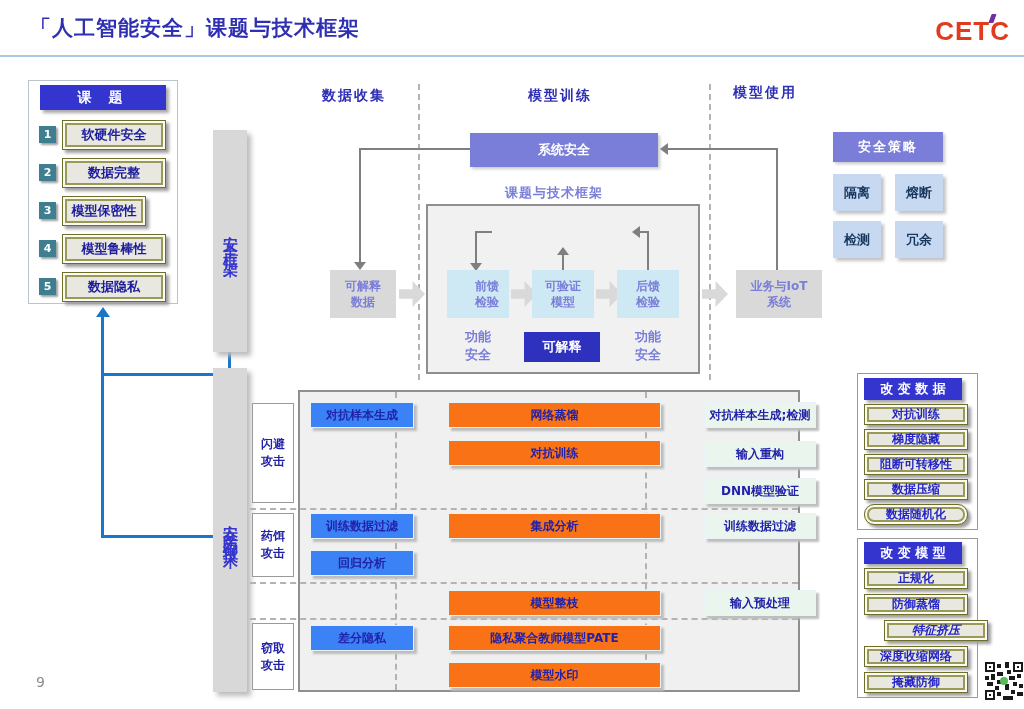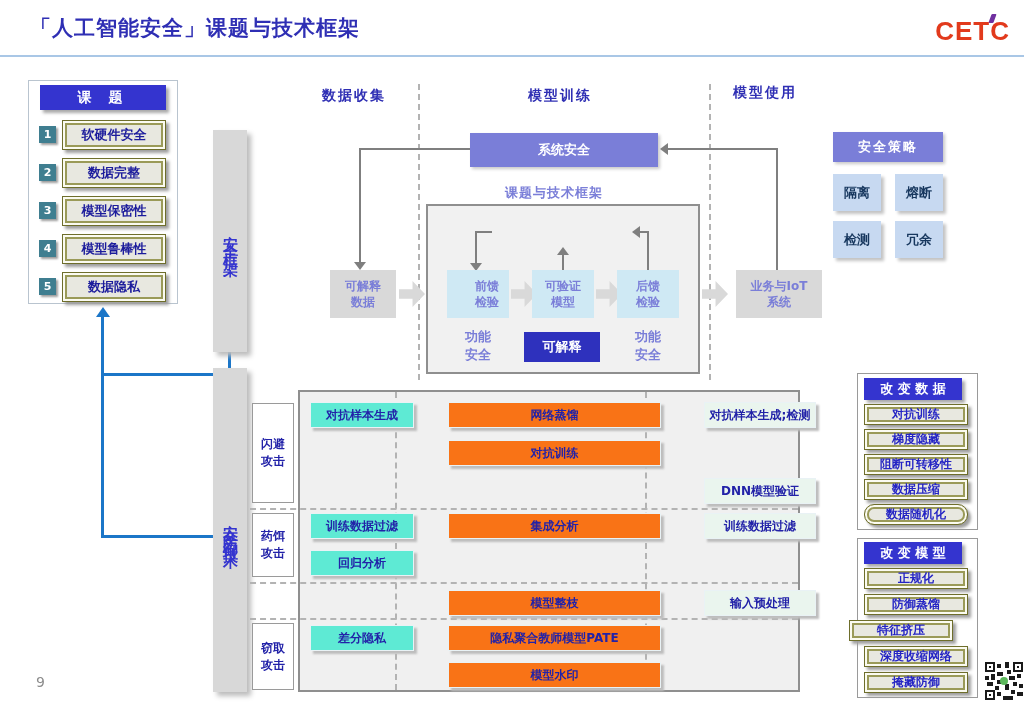--- a/index.html
+++ b/index.html
@@ -58,21 +58,21 @@
   
   .bevel{background:#e8e8e0;border:1px solid #6e6e2b;color:#1c1c9c;font-weight:bold;font-size:13px;
          box-shadow:inset 0 0 0 2px #fbfbf1,inset 0 0 0 4px #9a9a58,3px 3px 3px #9e9e9e;}
   .badge{background:#3f7e90;color:#ffffff;font-weight:bold;font-size:11px;box-shadow:2px 2px 2px #9e9e9e;}
 
   
   .stratbox{background:#c7d9f1;color:#17375e;font-weight:bold;font-size:13px;box-shadow:3px 3px 3px #c4c4c4;}
 
   
   .defbox{font-weight:bold;font-size:12px;color:#2222a8;box-shadow:3px 3px 2px #bdbdbd;border:1px solid #e9f2f5;}
-  .def1{background:#5eead4;}
+  .def1{background:#3b82f6;}
   .def2{background:#f97316;}
   .def3{background:#eaf5ee;}
   .attackbox{background:#ffffff;border:1px solid #9a9a9a;color:#2222a8;font-weight:bold;font-size:12px;line-height:1.4;}
 
   .pagenum{color:#8c8c8c;font-size:14px;}
   .two-line span{display:block;}
 </style>
 </head>
 <body>
 
@@ -88,21 +88,21 @@
   <div class="abs panelborder" style="left:28px;top:80px;width:150px;height:224px;"></div>
   <div class="abs darkbluebox ctr" style="left:40px;top:85px;width:126px;height:25px;font-size:14px;letter-spacing:6px;">课 题</div>
 
   <div class="abs badge ctr" style="left:39px;top:126px;width:17px;height:17px;">1</div>
   <div class="abs bevel ctr" style="left:62px;top:120px;width:104px;height:30px;">软硬件安全</div>
 
   <div class="abs badge ctr" style="left:39px;top:164px;width:17px;height:17px;">2</div>
   <div class="abs bevel ctr" style="left:62px;top:158px;width:104px;height:30px;">数据完整</div>
 
   <div class="abs badge ctr" style="left:39px;top:202px;width:17px;height:17px;">3</div>
-  <div class="abs bevel ctr" style="left:62px;top:196px;width:104px;height:30px;">模型保密性</div>
+  <div class="abs bevel ctr" style="left:62px;top:196px;width:84px;height:30px;">模型保密性</div>
 
   <div class="abs badge ctr" style="left:39px;top:240px;width:17px;height:17px;">4</div>
   <div class="abs bevel ctr" style="left:62px;top:234px;width:104px;height:30px;">模型鲁棒性</div>
 
   <div class="abs badge ctr" style="left:39px;top:278px;width:17px;height:17px;">5</div>
   <div class="abs bevel ctr" style="left:62px;top:272px;width:104px;height:30px;">数据隐私</div>
 
   <div class="abs arr barr-up" style="left:96px;top:307px;"></div>
   <div class="abs bluev" style="left:101px;top:316px;height:222px;"></div>
   <div class="abs blueh" style="left:101px;top:373px;width:130px;"></div>
@@ -234,37 +234,38 @@
   <div class="abs defbox def1 ctr" style="left:310px;top:625px;width:104px;height:26px;">差分隐私</div>
 
   <div class="abs defbox def2 ctr" style="left:448px;top:402px;width:213px;height:26px;">网络蒸馏</div>
   <div class="abs defbox def2 ctr" style="left:448px;top:440px;width:213px;height:26px;">对抗训练</div>
   <div class="abs defbox def2 ctr" style="left:448px;top:513px;width:213px;height:26px;">集成分析</div>
   <div class="abs defbox def2 ctr" style="left:448px;top:590px;width:213px;height:26px;">模型整枝</div>
   <div class="abs defbox def2 ctr" style="left:448px;top:625px;width:213px;height:26px;">隐私聚合教师模型PATE</div>
   <div class="abs defbox def2 ctr" style="left:448px;top:662px;width:213px;height:26px;">模型水印</div>
 
   <div class="abs defbox def3 ctr" style="left:704px;top:402px;width:112px;height:26px;">对抗样本生成;检测</div>
+  <div class="abs defbox def3 ctr" style="left:704px;top:441px;width:112px;height:26px;">输入重构</div>
   <div class="abs defbox def3 ctr" style="left:704px;top:478px;width:112px;height:26px;">DNN模型验证</div>
   <div class="abs defbox def3 ctr" style="left:704px;top:513px;width:112px;height:26px;">训练数据过滤</div>
   <div class="abs defbox def3 ctr" style="left:704px;top:590px;width:112px;height:26px;">输入预处理</div>
 
   <div class="abs panelborder" style="left:857px;top:373px;width:121px;height:157px;border-color:#9a9a9a;"></div>
   <div class="abs darkbluebox ctr" style="left:864px;top:378px;width:98px;height:22px;font-size:13px;">改 变 数 据</div>
   <div class="abs bevel ctr" style="left:864px;top:404px;width:104px;height:21px;font-size:12px;color:#2424c4;">对抗训练</div>
   <div class="abs bevel ctr" style="left:864px;top:429px;width:104px;height:21px;font-size:12px;color:#2424c4;">梯度隐藏</div>
   <div class="abs bevel ctr" style="left:864px;top:454px;width:104px;height:21px;font-size:12px;color:#2424c4;">阻断可转移性</div>
   <div class="abs bevel ctr" style="left:864px;top:479px;width:104px;height:21px;font-size:12px;color:#2424c4;">数据压缩</div>
   <div class="abs bevel ctr" style="left:864px;top:504px;width:104px;height:21px;font-size:12px;color:#2424c4;border-radius:10px;">数据随机化</div>
 
   <div class="abs panelborder" style="left:857px;top:538px;width:121px;height:160px;border-color:#9a9a9a;"></div>
   <div class="abs darkbluebox ctr" style="left:864px;top:542px;width:98px;height:22px;font-size:13px;">改 变 模 型</div>
   <div class="abs bevel ctr" style="left:864px;top:568px;width:104px;height:21px;font-size:12px;color:#2424c4;">正规化</div>
   <div class="abs bevel ctr" style="left:864px;top:594px;width:104px;height:21px;font-size:12px;color:#2424c4;">防御蒸馏</div>
-  <div class="abs bevel ctr" style="left:849px;top:620px;width:104px;height:21px;font-size:12px;color:#2424c4;">特征挤压</div>
+  <div class="abs bevel ctr" style="left:884px;top:620px;width:104px;height:21px;font-size:12px;color:#2424c4;font-style:italic;">特征挤压</div>
   <div class="abs bevel ctr" style="left:864px;top:646px;width:104px;height:21px;font-size:12px;color:#2424c4;">深度收缩网络</div>
   <div class="abs bevel ctr" style="left:864px;top:672px;width:104px;height:21px;font-size:12px;color:#2424c4;">掩藏防御</div>
 
   <svg class="abs" style="left:985px;top:662px;" width="38" height="38" viewBox="0 0 19 19">
     <rect width="19" height="19" fill="#fff"></rect>
     <g fill="#1a1a1a">
       <rect x="0" y="0" width="5" height="5"></rect>
         <rect x="14" y="0" width="5" height="5"></rect>
         <rect x="0" y="14" width="5" height="5"></rect>
       <rect x="6" y="1" width="2" height="2"></rect>

